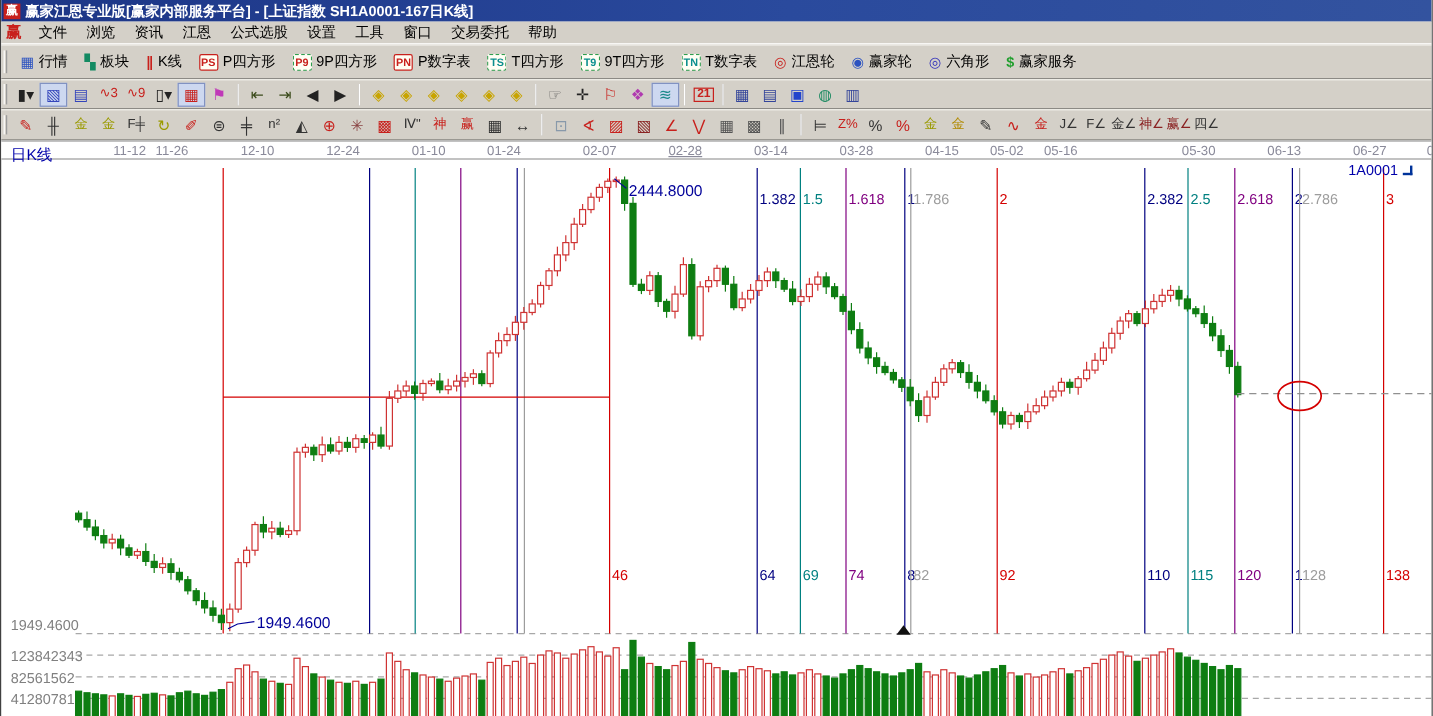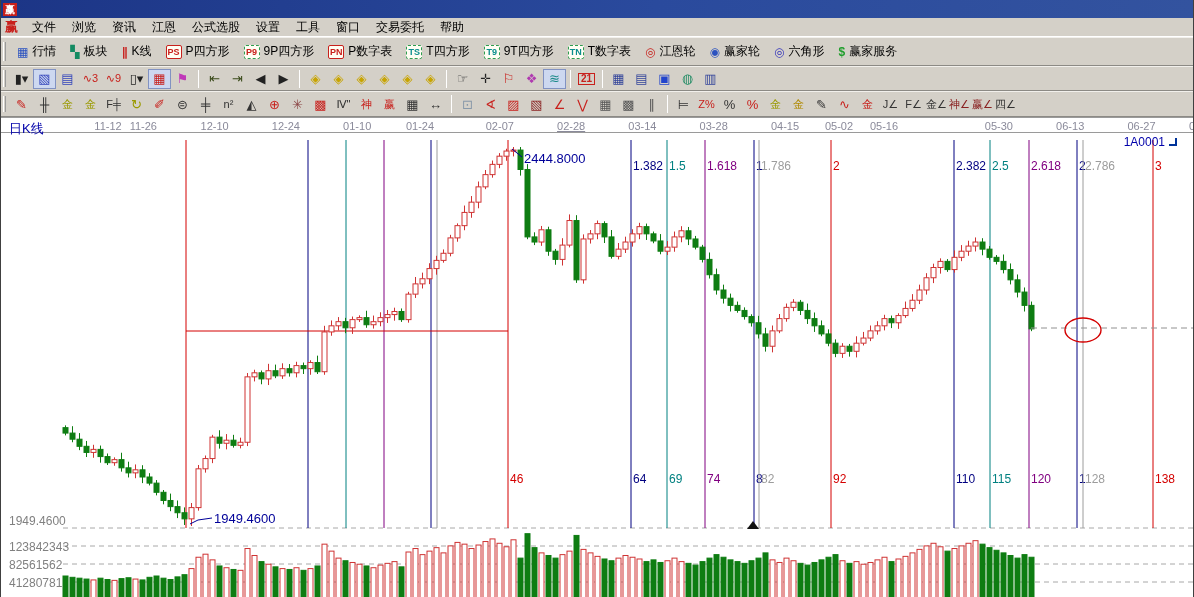--- a/index.html
+++ b/index.html
@@ -49,20 +49,21 @@
     border-right:2px solid #00339a;border-bottom:2px solid #00339a;z-index:3;}
   #chartsvg{position:absolute;left:0;top:0;width:1194px;height:597px;z-index:1;}
 </style>
 </head>
 <body>
 
 <div id="win">
 
   <div id="titlebar">
     <span class="appicon">赢</span>
+    <span>赢家江恩专业版[赢家内部服务平台] - [上证指数   SH1A0001-167日K线]</span>
   </div>
 
   <div id="menubar">
     <span class="logo">赢</span>
   <span class="mitem">文件</span>
       <span class="mitem">浏览</span>
       <span class="mitem">资讯</span>
       <span class="mitem">江恩</span>
       <span class="mitem">公式选股</span>
       <span class="mitem">设置</span>

